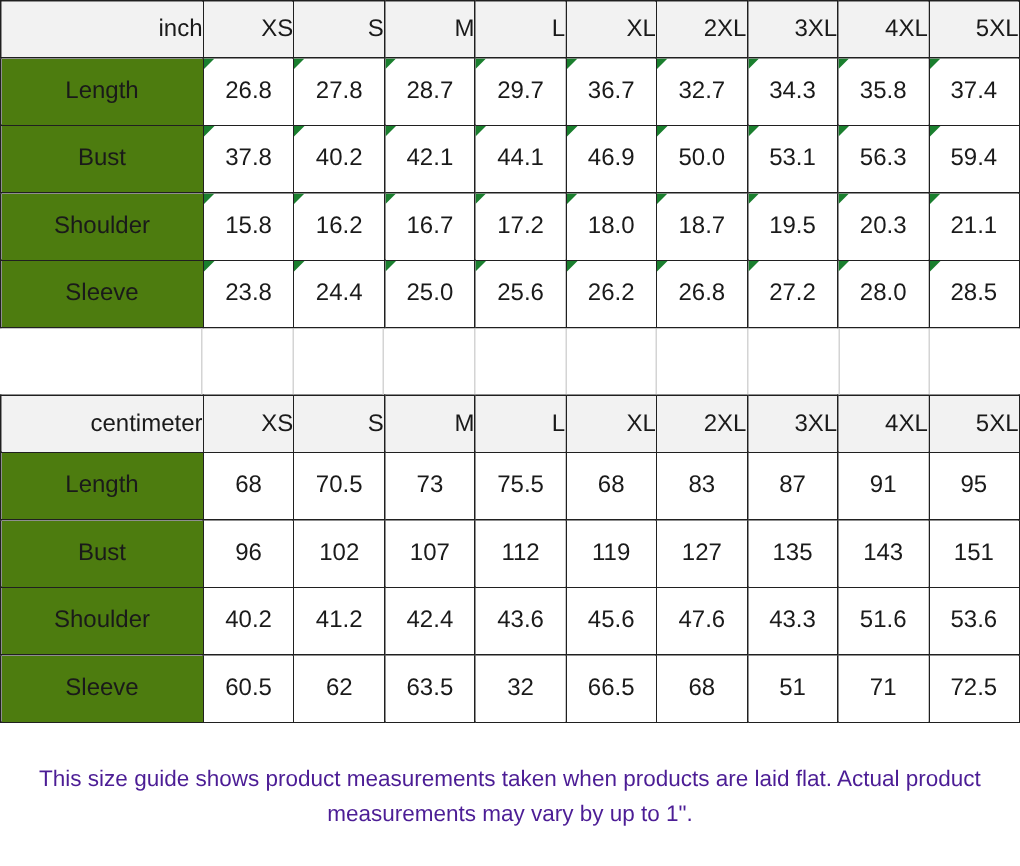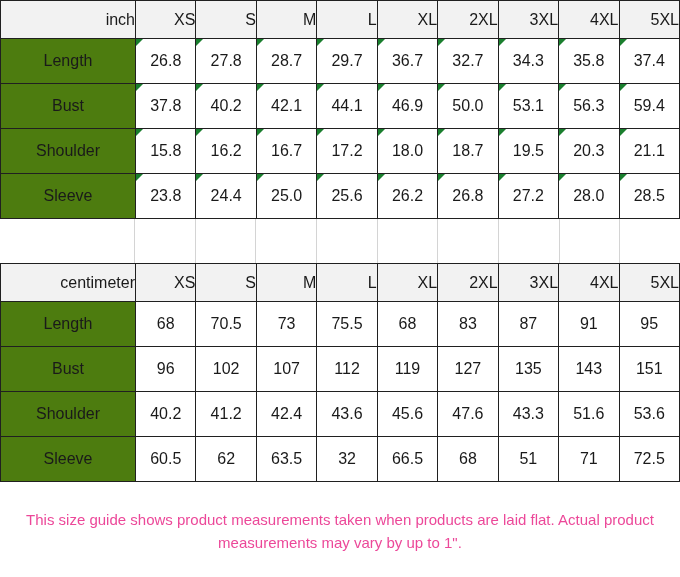--- a/index.html
+++ b/index.html
@@ -26,21 +26,21 @@
     border-top: 7px solid #1a7f2e; border-right: 7px solid transparent;
   }
   .spacer { display: flex; width: 680px; height: 44px; background: #ffffff; }
   .spacer > div { height: 100%; box-sizing: border-box; border-right: 1px solid #d4d4d4; }
   .spacer > div.s0 { width: 135px; flex: none; }
   .spacer > div:not(.s0) { flex: 1; }
   .spacer > div:last-child { border-right: none; }
   .footer { padding: 27px 15px 0 15px; text-align: center; }
   .footer p {
     margin: 0 auto; max-width: 648px;
-    font-size: 15px; line-height: 1.5; color: #ec4899;
+    font-size: 15px; line-height: 1.5; color: #4c1d95;
   }
 </style>
 </head>
 <body>
 
 <div class="page">
   <table class="size-table" id="size-table-0">
       <colgroup>
         <col class="c0">
         <col>

